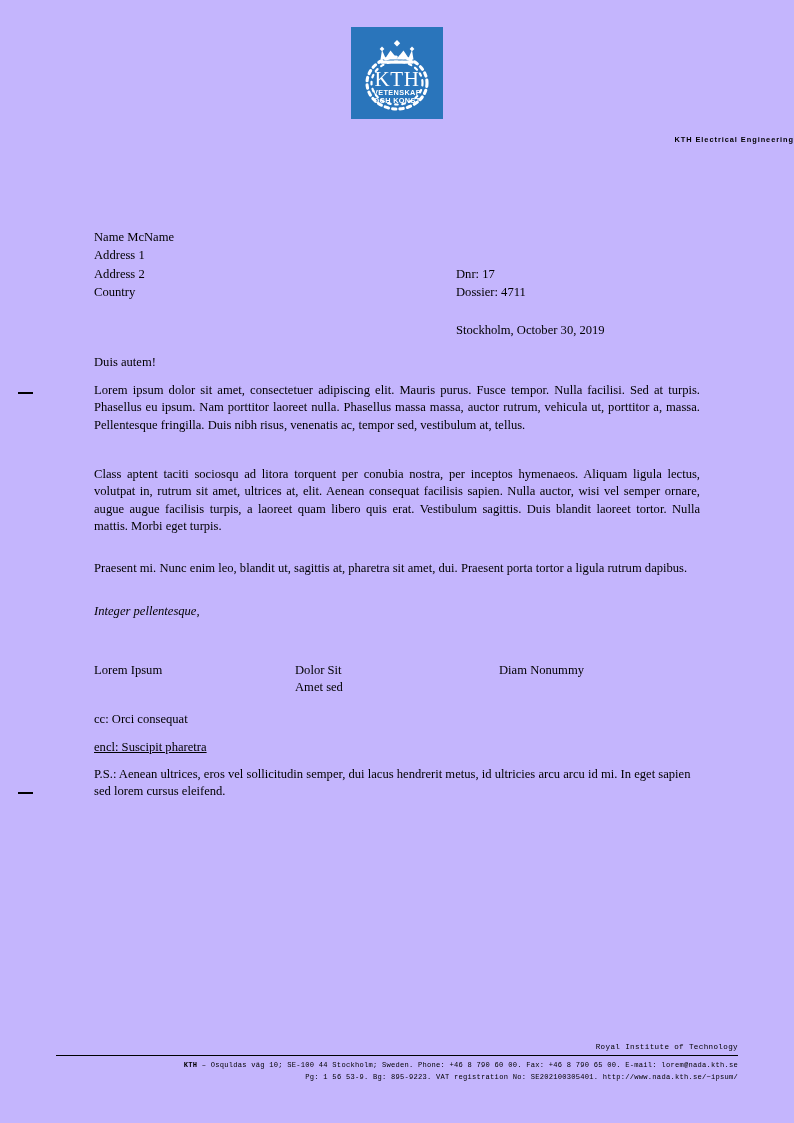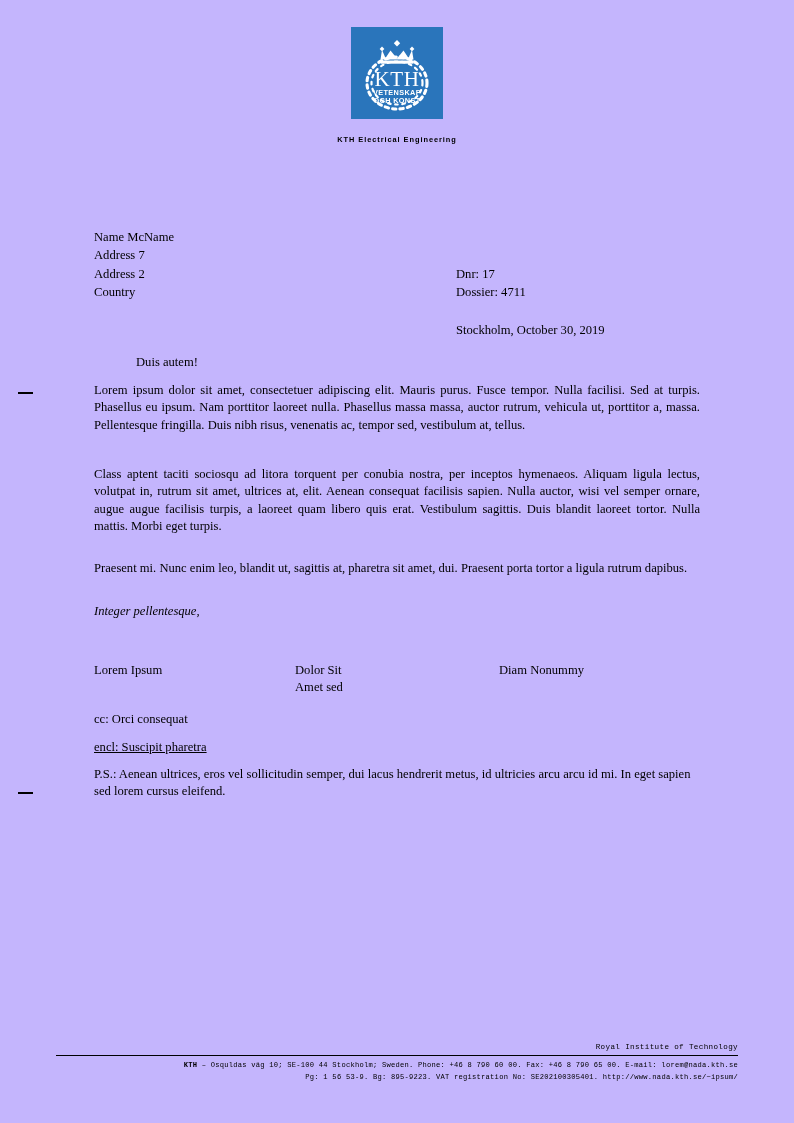--- a/index.html
+++ b/index.html
@@ -45,20 +45,21 @@
     vertical-align: top;
   }
   .logo-svg { display: block; }
   .logo-caption {
     margin-top: 16px;
     font-family: "Liberation Sans", "DejaVu Sans", sans-serif;
     font-size: 7.4px;
     font-weight: bold;
     letter-spacing: 0.95px;
     color: #000000;
+    text-align: right;
   }
 
   
   .content {
     position: absolute;
     left: 94px;
     top: 0;
     width: 606px;
   }
 
@@ -88,21 +89,20 @@
     top: 93px;
     font-size: 12.6px;
     line-height: 18.4px;
   }
 
   .opening {
     position: absolute;
     top: 355px;
     left: 0;
     font-size: 12.6px;
-    margin-left: 42px;
   }
 
   .body-text {
     position: absolute;
     left: 0;
     width: 606px;
     font-size: 12.6px;
     line-height: 17.3px;
     text-align: justify;
     text-justify: inter-word;
@@ -217,21 +217,21 @@
       </svg>
     </div>
     <div class="logo-caption">KTH Electrical Engineering</div>
   </div>
 
   <div class="content">
 
     <div class="addr-row">
       <div class="addressee">
         <div>Name McName</div>
-        <div>Address 7</div>
+        <div>Address 1</div>
         <div>Address 2</div>
         <div>Country</div>
       </div>
 
       <div class="ref-block">
         <div>Dnr: 17</div>
         <div>Dossier: 4711</div>
       </div>
 
       <div class="place-date">Stockholm, October 30, 2019</div>

